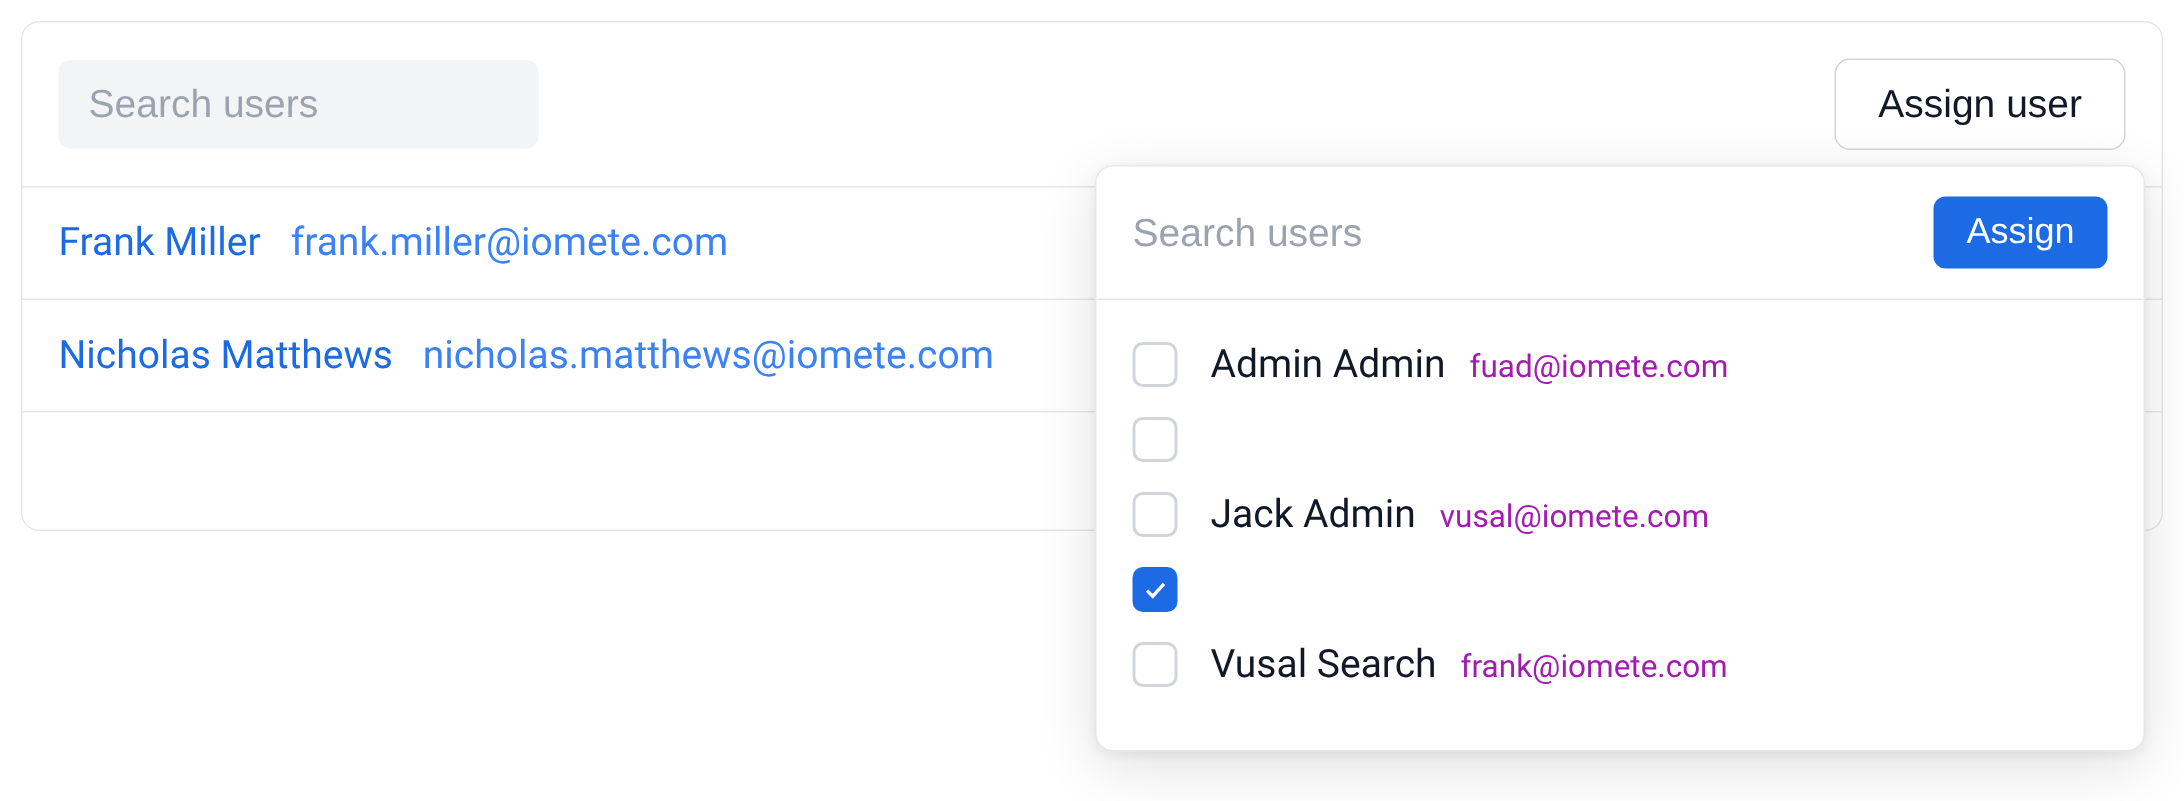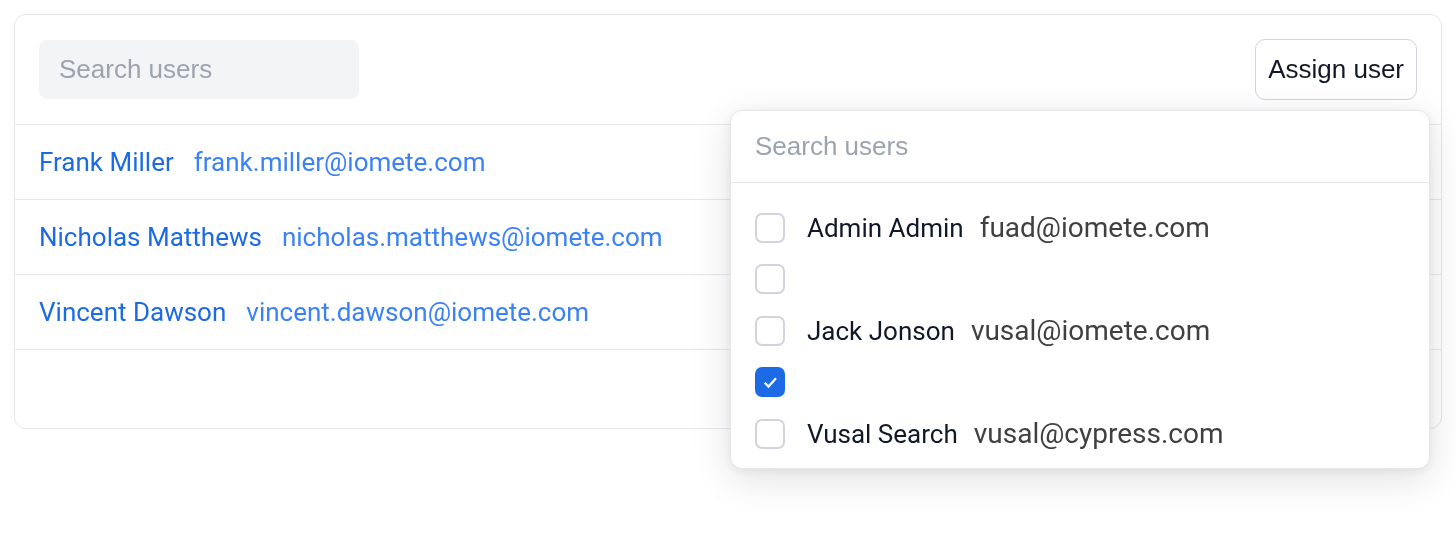--- a/index.html
+++ b/index.html
@@ -40,21 +40,21 @@
     width: 320px;
     outline: none;
   }
   .search-input::placeholder {
     color: #9ca3af;
   }
   .assign-user-btn {
     background: #fff;
     border: 1px solid #d1d5db;
     border-radius: 10px;
-    padding: 14px 12px;
+    padding: 14px 28px;
     font-size: 26px;
     color: #111827;
     cursor: pointer;
     font-weight: 400;
   }
   .user-list {
     border-top: 1px solid #e5e7eb;
   }
   .user-row {
     display: flex;
@@ -115,21 +115,21 @@
     background: #1d6ae5;
     color: #fff;
     border: none;
     border-radius: 8px;
     padding: 10px 22px;
     font-size: 24px;
     font-weight: 500;
     cursor: pointer;
   }
   .popover-list {
-    padding: 18px 24px 8px 24px;
+    padding: 18px 24px 32px 24px;
   }
   .popover-item {
     display: flex;
     align-items: center;
     gap: 22px;
     padding: 10px 0;
   }
   .checkbox {
     width: 30px;
     height: 30px;
@@ -158,52 +158,49 @@
   .option-text {
     display: flex;
     align-items: baseline;
     gap: 16px;
   }
   .option-name {
     color: #111827;
     font-size: 26px;
   }
   .option-email {
-    color: #404040;
-    font-size: 28px;
+    color: #a21caf;
+    font-size: 21px;
   }
 </style>
 </head>
 <body>
 
 <div class="panel">
   <div class="panel-header">
     <input class="search-input" type="text" placeholder="Search users" style="">
     <button class="assign-user-btn">Assign user</button>
   </div>
   <div class="user-list">
     <div class="user-row">
       <a href="#" class="user-name-link">Frank Miller</a>
       <span class="user-email">frank.miller@iomete.com</span>
     </div>
     <div class="user-row">
       <a href="#" class="user-name-link">Nicholas Matthews</a>
       <span class="user-email">nicholas.matthews@iomete.com</span>
     </div>
-    <div class="user-row">
-      <a href="#" class="user-name-link">Vincent Dawson</a>
-      <span class="user-email">vincent.dawson@iomete.com</span>
-    </div>
     <div class="user-row empty-row"></div>
   </div>
 </div>
 
 <div class="popover">
   <div class="popover-header">
     <input class="popover-search" type="text" placeholder="Search users" style="">
+    <button class="assign-btn">Assign</button>
   </div>
   <div class="popover-list">
     <div class="popover-item">
       <div class="checkbox">
         
       </div>
       <div class="option-text">
         <span class="option-name">Admin Admin</span>
         <span class="option-email">fuad@iomete.com</span>
       </div>
@@ -211,34 +208,34 @@
     <div class="popover-item">
       <div class="checkbox">
         
       </div>
     </div>
     <div class="popover-item">
       <div class="checkbox">
         
       </div>
       <div class="option-text">
-        <span class="option-name">Jack Jonson</span>
+        <span class="option-name">Jack Admin</span>
         <span class="option-email">vusal@iomete.com</span>
       </div>
     </div>
     <div class="popover-item">
       <div class="checkbox checked">
         <svg viewBox="0 0 24 24" width="18" height="18">
             <polyline points="5 13 10 18 20 7"></polyline>
           </svg>
       </div>
     </div>
     <div class="popover-item">
       <div class="checkbox">
         
       </div>
       <div class="option-text">
         <span class="option-name">Vusal Search</span>
-        <span class="option-email">vusal@cypress.com</span>
+        <span class="option-email">frank@iomete.com</span>
       </div>
     </div>
   </div>
 </div>
 
 </body></html>

